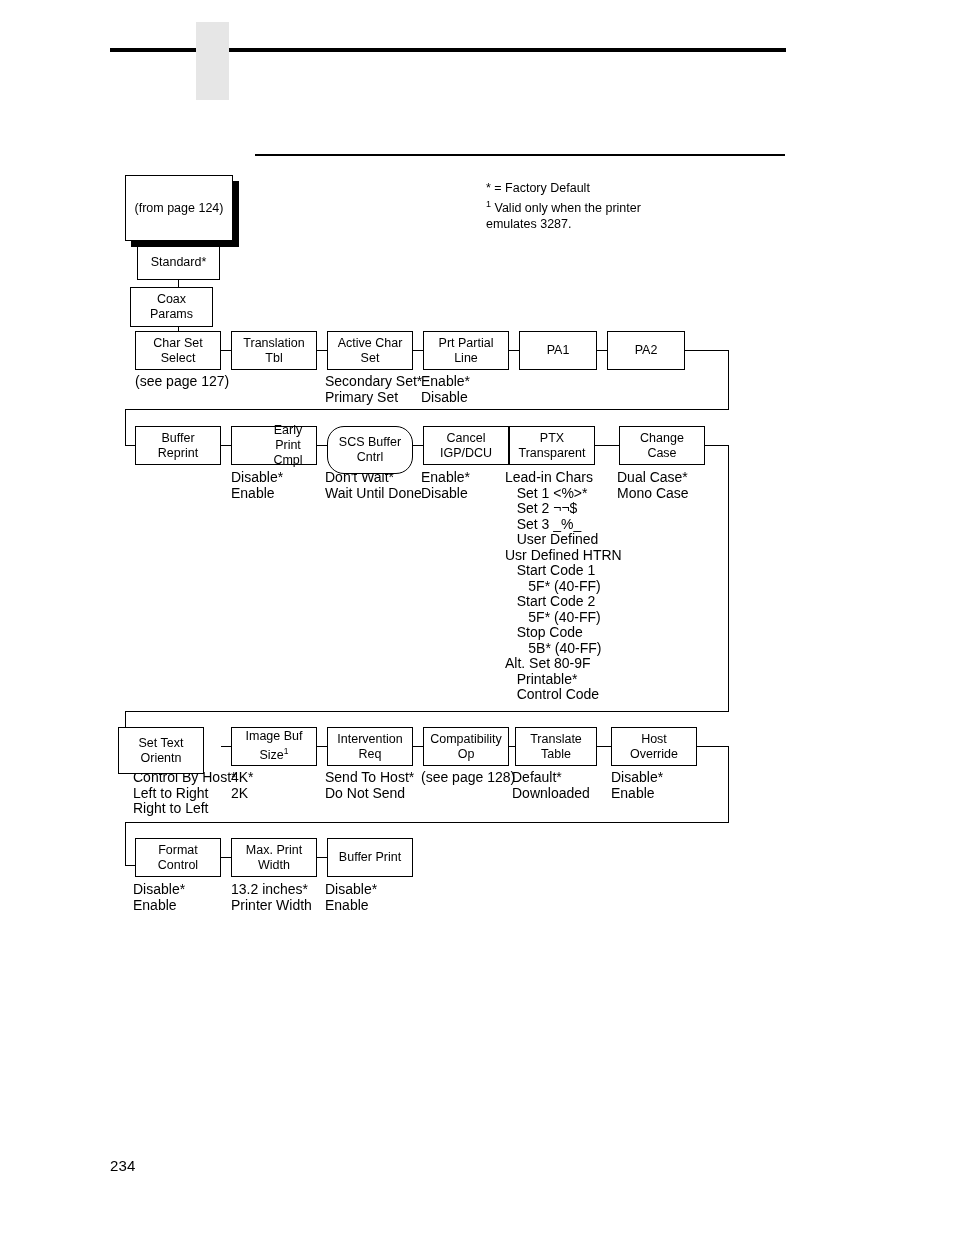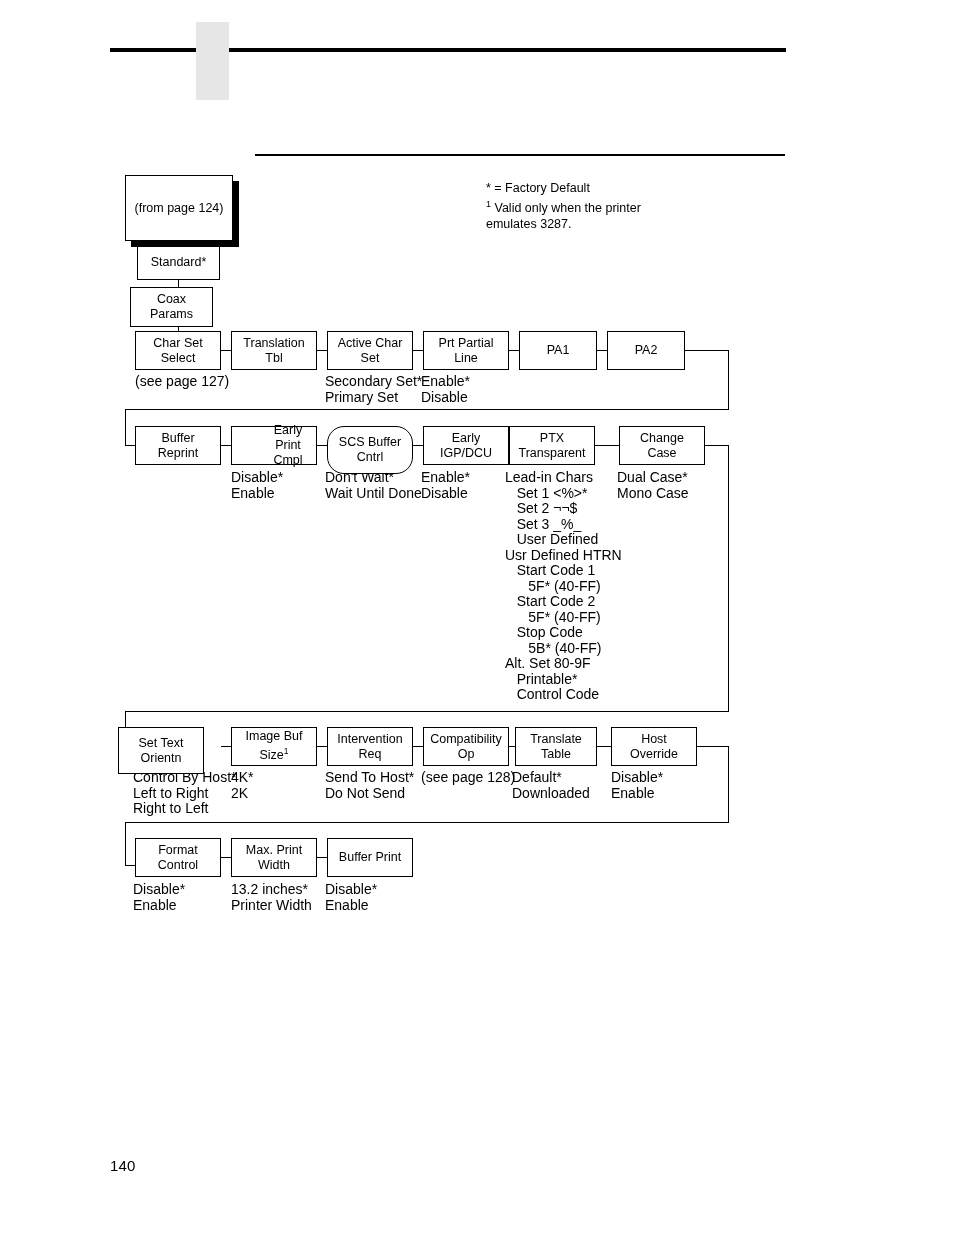--- a/index.html
+++ b/index.html
@@ -101,21 +101,21 @@
 <body>
 
 <div class="page-header-rule"></div>
 <div class="page-header-tab"></div>
 <div class="content-rule"></div>
 
 <div class="legend"><span>* = Factory Default</span>
 <sup>1</sup><span> Valid only when the printer</span>
 <span>emulates 3287.</span></div>
 
-<div class="page-number">140</div>
+<div class="page-number">234</div>
 
 <div class="node shadowed" style="left:125px; top:175px; width:108px; height:66px;">(from page 124)</div>
 
 <div class="line v" style="left:178px; top:241px; height:5px;"></div>
 
 <div class="node" style="left:137px; top:245px; width:83px; height:35px;">Standard*</div>
 
 <div class="line v" style="left:178px; top:280px; height:7px;"></div>
 
 <div class="node" style="left:130px; top:287px; width:83px; height:40px; white-space:pre;">Coax
@@ -191,21 +191,21 @@
 <div class="line h" style="left:317px; top:445px; width:10px;"></div>
 <div class="node" style="left:327px; top:426px; width:86px; height:48px;border-radius:17px;">
   <div>
     <div>SCS Buffer</div>
     <div>Cntrl</div>
   </div>
 </div>
 <div class="line h" style="left:413px; top:445px; width:10px;"></div>
 <div class="node" style="left:423px; top:426px; width:86px; height:39px;">
   <div>
-    <div>Early</div>
+    <div>Cancel</div>
     <div>IGP/DCU</div>
   </div>
 </div>
 <div class="line h" style="left:509px; top:445px; width:10px;"></div>
 <div class="node" style="left:509px; top:426px; width:86px; height:39px;">
   <div>
     <div>PTX</div>
     <div>Transparent</div>
   </div>
 </div>

